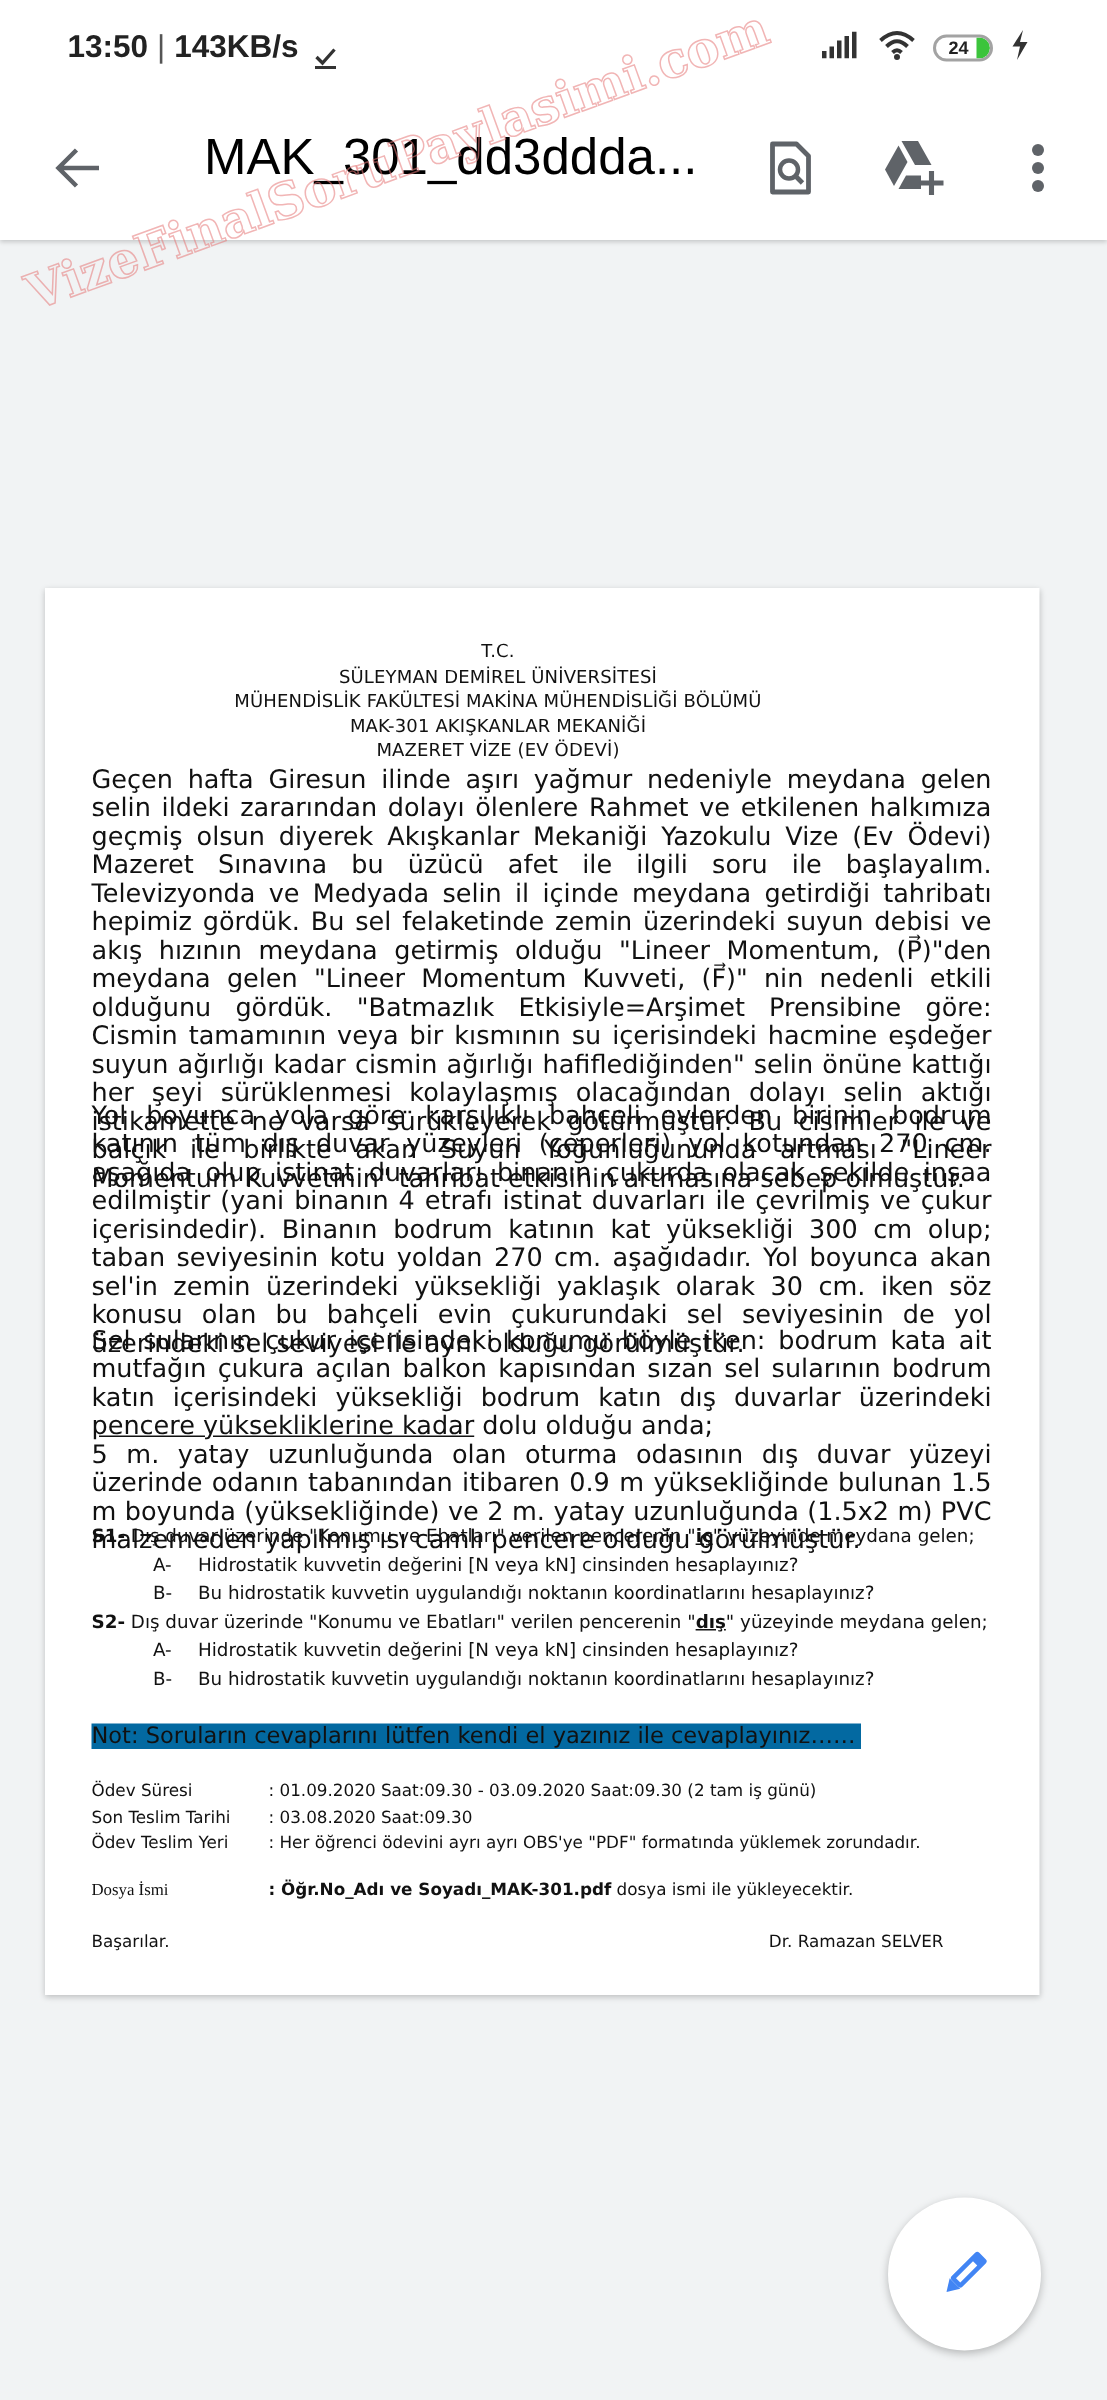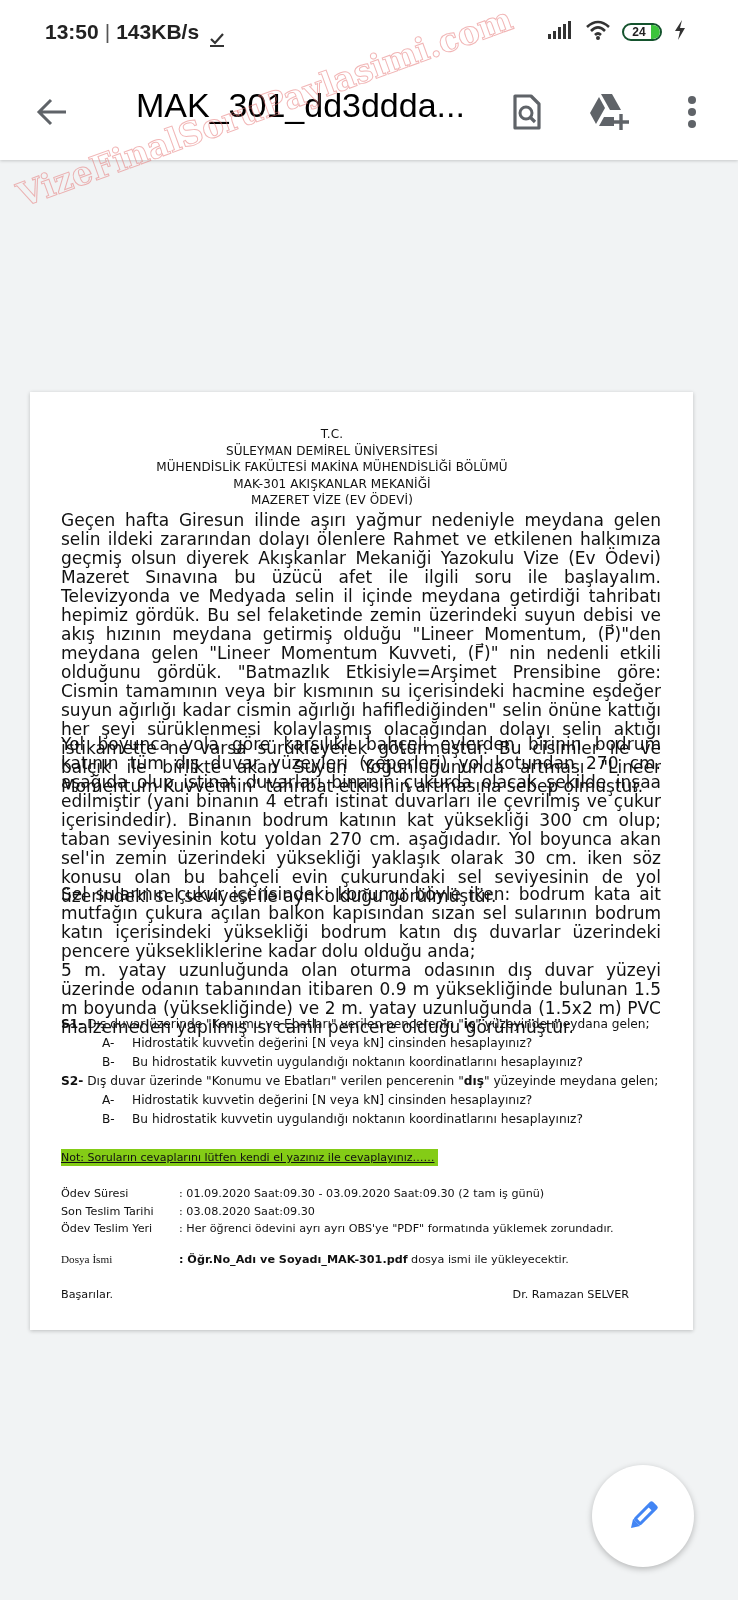--- a/index.html
+++ b/index.html
@@ -19,21 +19,21 @@
     }
     .status-left {
       position: absolute; left: 45px; top: 20px;
       font-family: "Liberation Sans", sans-serif; font-size: 21px; font-weight: bold;
       color: #222; display: flex; align-items: flex-end; gap: 6px;
     }
     .status-left .sep { font-weight: normal; color: #555; }
     .dl-icon { display: inline-block; width: 16px; height: 16px; position: relative; margin-left: 4px; }
     .status-right { position: absolute; right: 52px; top: 20px; display: flex; align-items: center; gap: 12px; }
     .battery {
-      width: 40px; height: 18px; border: 2px solid #14532d; border-radius: 9px; box-sizing: border-box;
+      width: 40px; height: 18px; border: 2px solid #a3a3a3; border-radius: 9px; box-sizing: border-box;
       position: relative; font-family: "Liberation Sans", sans-serif; font-size: 12px; font-weight: bold;
       color: #222; display: flex; align-items: center; justify-content: center; overflow: hidden;
     }
     .battery .fill { position: absolute; right: 0; top: 0; width: 9px; height: 100%; background: #3cc43c; border-radius: 0 7px 7px 0; }
     .battery .lvl { position: relative; margin-right: 6px; }
 
     .appbar { position: absolute; left: 0; top: 70px; width: 738px; height: 90px; }
     .back-btn { position: absolute; left: 30px; top: 20px; width: 44px; height: 44px; display: flex; align-items: center; justify-content: center; }
     .doc-title {
       position: absolute; left: 136px; top: 16px;
@@ -62,29 +62,29 @@
       font-size: 12.3px;
     }
     .hdr { position: absolute; left: 0; top: 34px; width: 604px; text-align: center; font-size: 12px; line-height: 16.5px; letter-spacing: 0.1px; }
     .para {
       position: absolute; left: 31px; width: 600px; text-align: justify;
       line-height: 19px; font-size: 17px;
     }
     .p1 { top: 119px; }
     .p2 { top: 343px; }
     .p3 { top: 493px; }
-    .u { }
+    .u { text-decoration: underline; }
     .qs { position: absolute; left: 31px; top: 623px; width: 620px; line-height: 19px; font-size: 12.2px; }
     .q { white-space: nowrap; }
     .q b { font-weight: bold; }
     .sub { padding-left: 41px; white-space: nowrap; }
     .sub .lt { display: inline-block; width: 30px; }
     .note {
       position: absolute; left: 31px; top: 757px;
-      background: #84cc16; text-decoration: underline; font-size: 11px; line-height: 17px; padding-right: 4px;
+      background: #0369a1; font-size: 15px; line-height: 17px; padding-right: 4px;
     }
     .info { position: absolute; left: 31px; top: 793px; font-size: 11.2px; line-height: 17.5px; }
     .info .row { white-space: nowrap; }
     .info .k { display: inline-block; width: 118px; }
     .file { position: absolute; left: 31px; top: 861px; font-size: 11.2px; white-space: nowrap; }
     .file .k { display: inline-block; width: 118px; font-family: Liberation Serif, serif; }
     .file b { font-weight: bold; }
     .bye { position: absolute; left: 31px; top: 896px; font-size: 11.2px; text-align: right; }
     .sign { position: absolute; right: 64px; top: 896px; font-size: 11.2px; }
 

